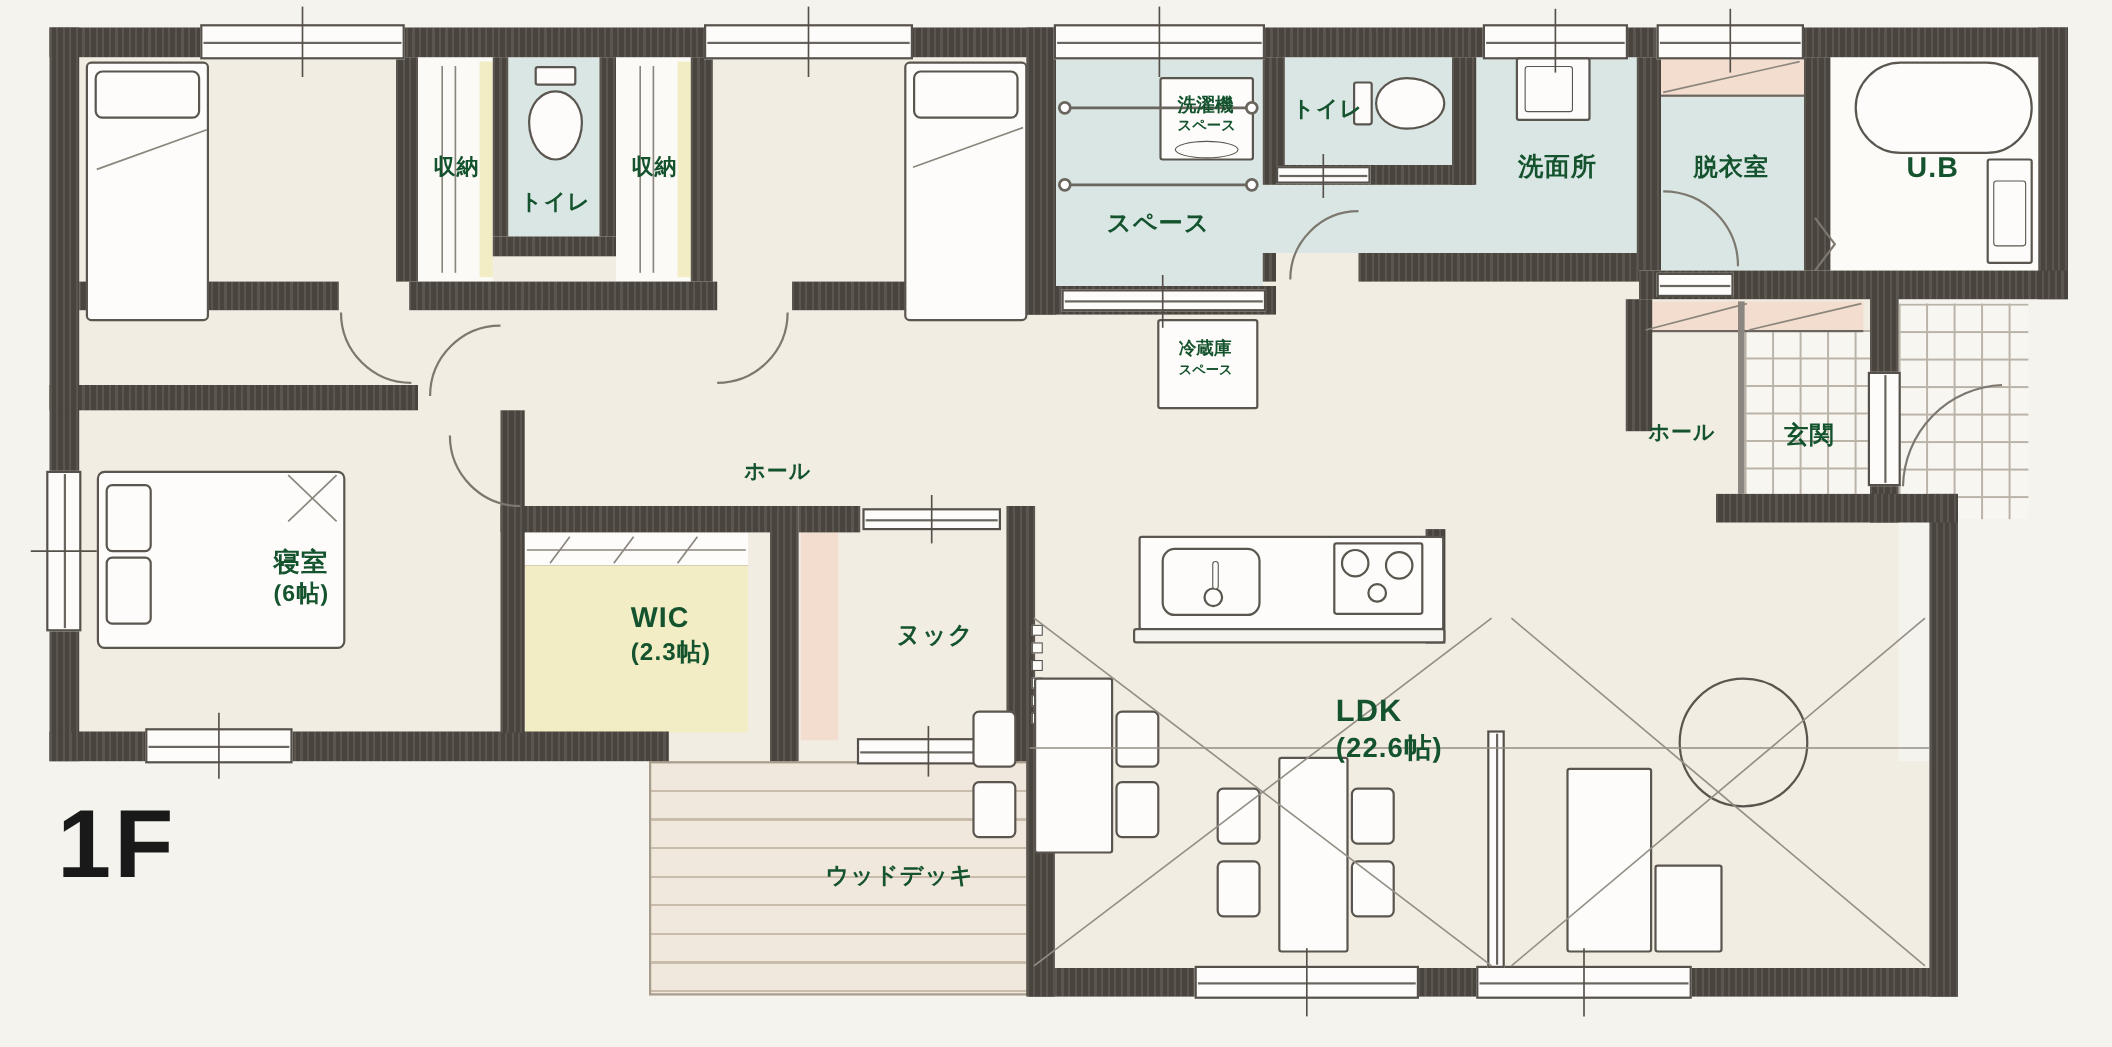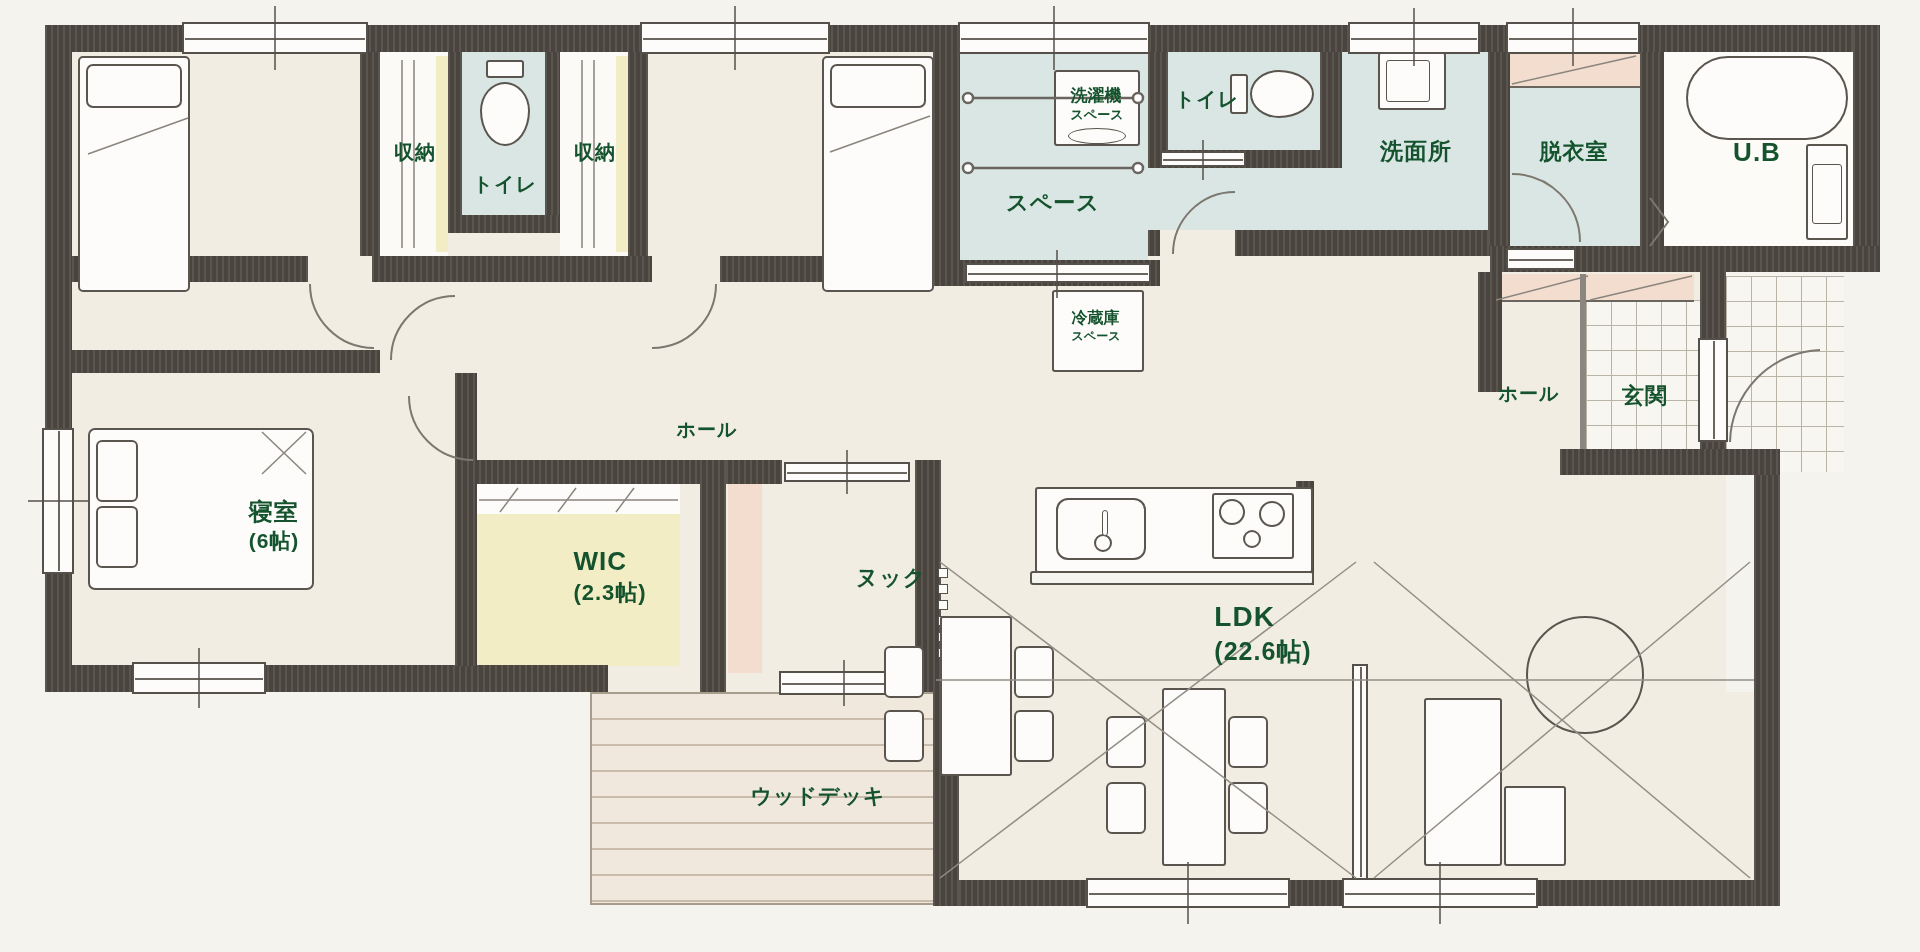--- a/index.html
+++ b/index.html
@@ -263,25 +263,26 @@
     <span>寝室</span>
     <span class="sz" style="font-size:21px;">(6帖)</span>
   </div>
   <div class="lbl" style="left:707px;top:430px;font-size:19px;">
     <span>ホール</span>
   </div>
   <div class="lbl" style="left:610px;top:576px;font-size:26px;">
     <span>WIC</span>
     <span class="sz" style="font-size:22px;">(2.3帖)</span>
   </div>
-  <div class="lbl" style="left:850px;top:578px;font-size:22px;margin-left:41px;">
+  <div class="lbl" style="left:850px;top:578px;font-size:22px;">
     <span>ヌック</span>
   </div>
-  <div class="lbl" style="left:1263px;top:633px;font-size:28px;">
+  <div class="lbl" style="left:1263px;top:663px;font-size:28px;">
     <span>LDK</span>
     <span class="sz" style="font-size:25px;">(22.6帖)</span>
   </div>
   <div class="lbl" style="left:818px;top:796px;font-size:21px;">
     <span>ウッドデッキ</span>
   </div>
 
+  <div id="floor1f" style="left:52px;top:716px;font-size:88px;">1F</div>
 
 </div>
 
 </body></html>

